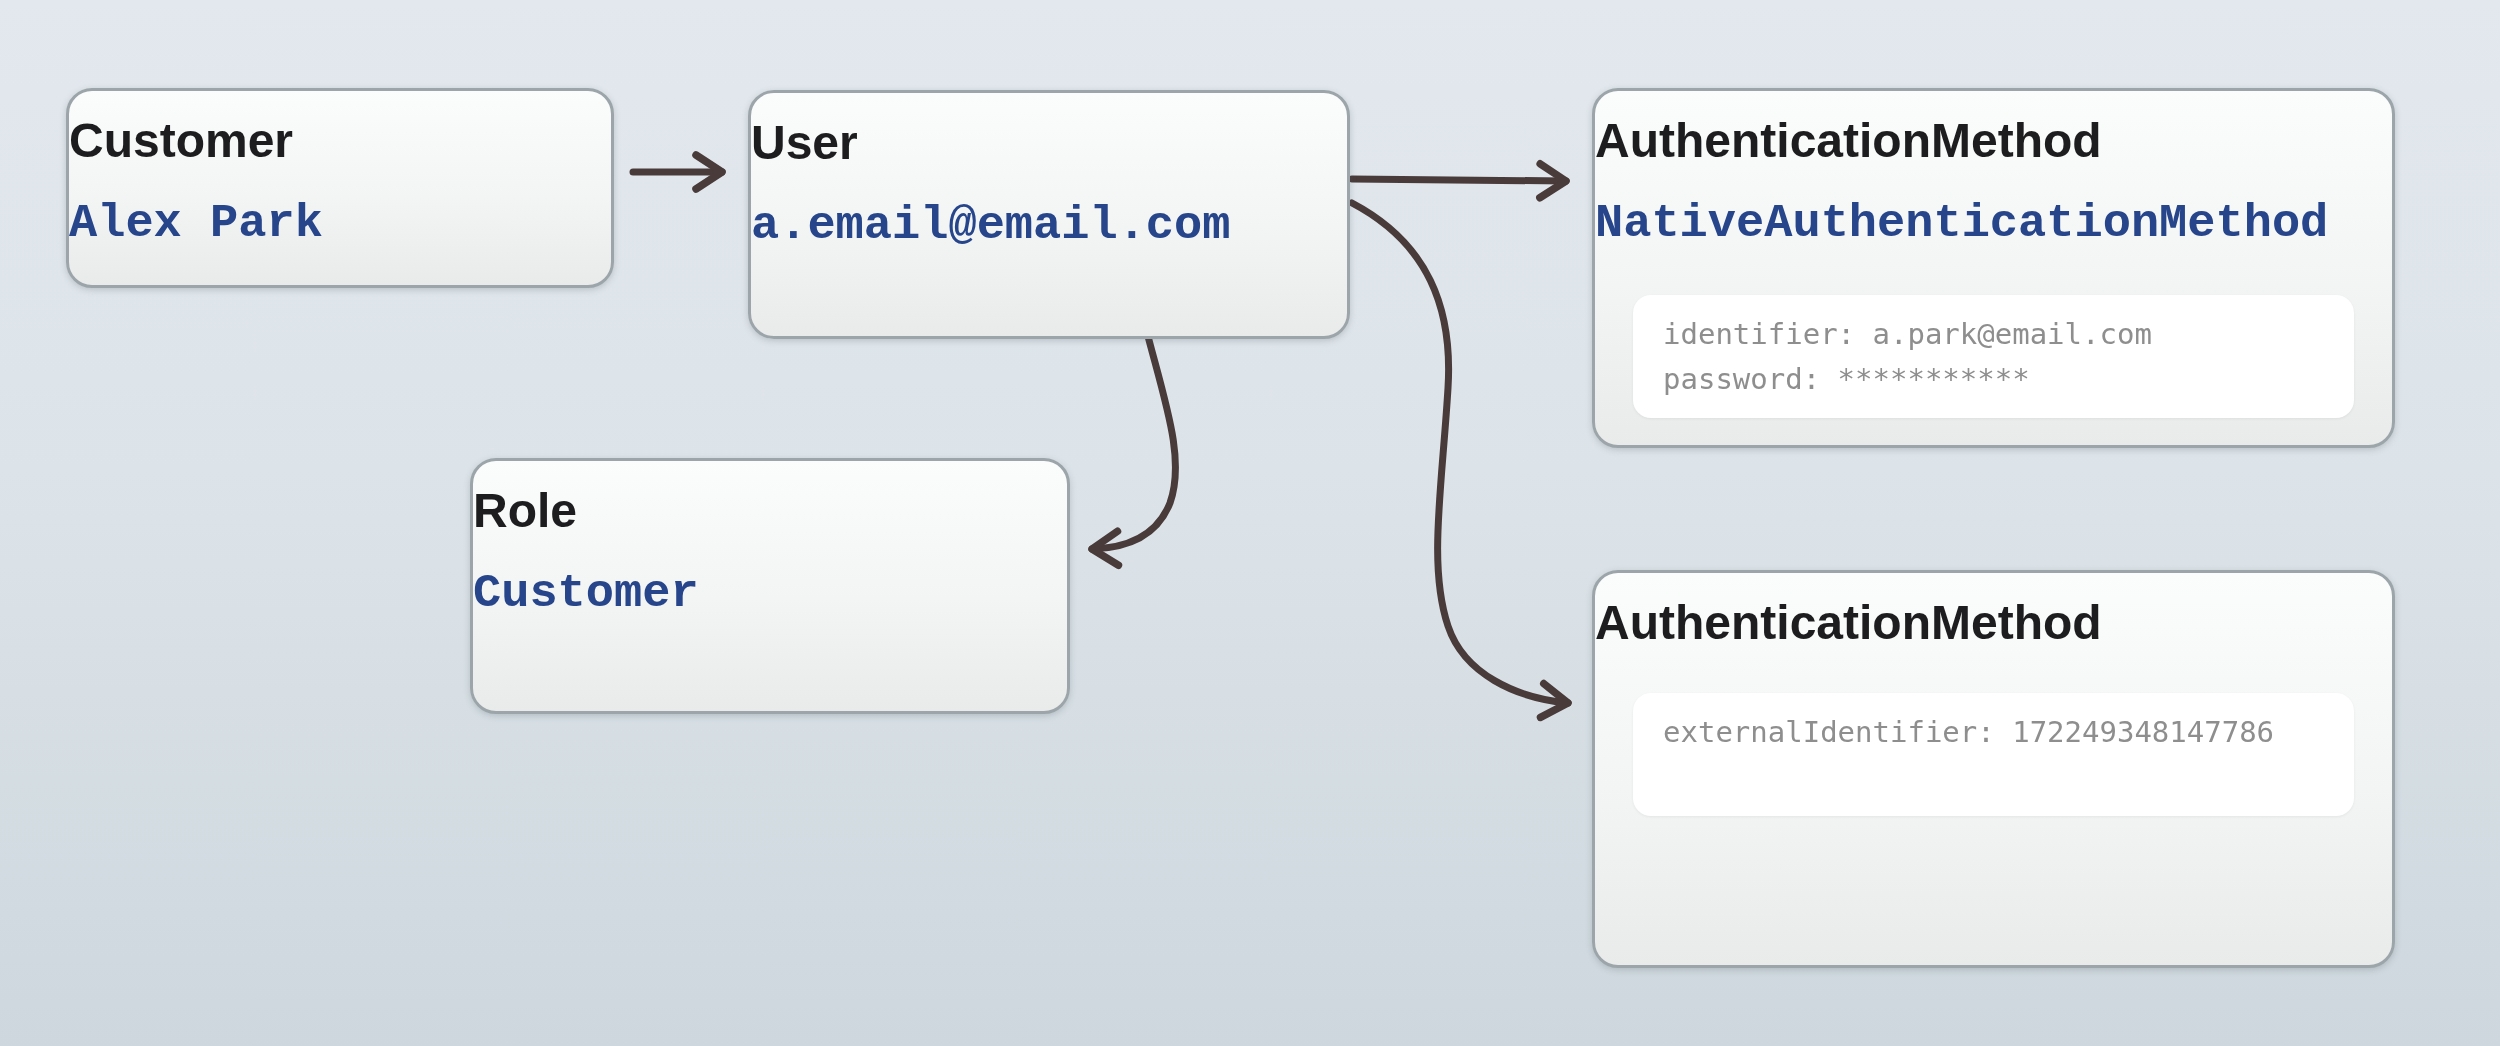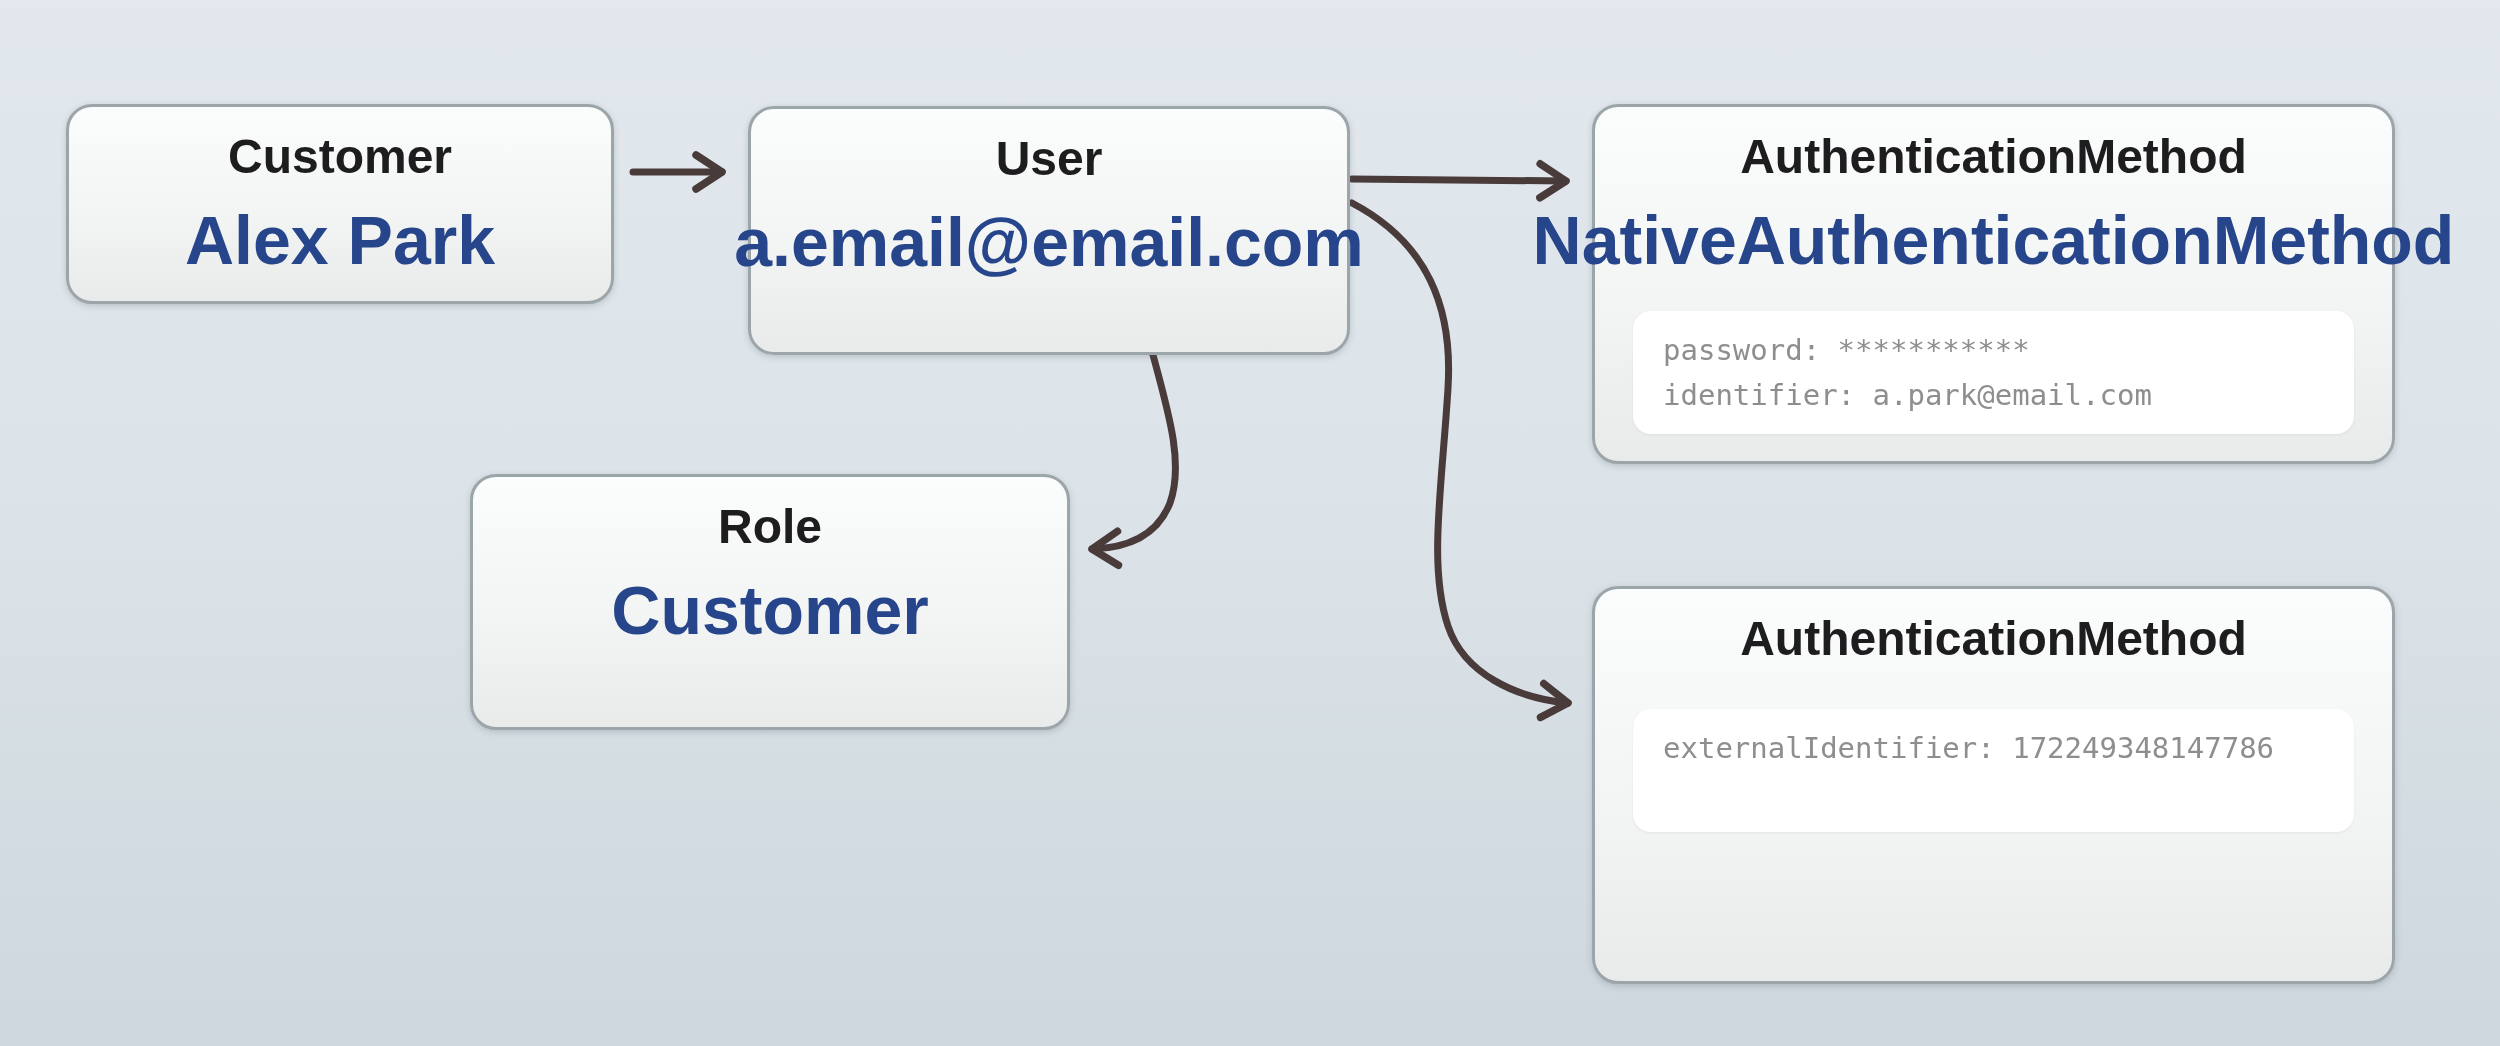--- a/index.html
+++ b/index.html
@@ -20,38 +20,38 @@
   }
   .node {
     position: absolute;
     box-sizing: border-box;
     background: linear-gradient(180deg, #fbfcfc 0%, #f3f4f4 55%, #e9eaea 100%);
     border: 3px solid #9ca5aa;
     border-radius: 26px;
     box-shadow: 0 2px 6px rgba(80, 92, 100, 0.25);
     display: flex;
     flex-direction: column;
-    align-items: center;
-    margin-top: 16px;
+    align-items: flex-start;
   }
   .node-title {
     margin-top: 22px;
     font-size: 48px;
     font-weight: bold;
     line-height: 56px;
     color: #1d1d1f;
     white-space: nowrap;
   }
   .node-value {
     margin-top: 26px;
-    font-size: 68px;
+    font-size: 47px;
     font-weight: bold;
     line-height: 58px;
     color: #26458b;
     white-space: nowrap;
+    font-family: Liberation Mono, monospace;
   }
   .attr-box {
     box-sizing: border-box;
     margin-top: 42px;
     width: 721px;
     height: 123px;
     background: #ffffff;
     border-radius: 18px;
     box-shadow: 0 1px 3px rgba(0,0,0,0.06);
     padding: 17px 0 0 30px;
@@ -100,22 +100,22 @@
 
   <div class="node" id="node-role">
     <div class="node-title">Role</div>
     <div class="node-value">Customer</div>
   </div>
 
   <div class="node" id="node-auth-native">
     <div class="node-title">AuthenticationMethod</div>
     <div class="node-value">NativeAuthenticationMethod</div>
     <div class="attr-box">
+      <div class="attr-line">identifier: a.park@email.com</div>
       <div class="attr-line">password: ***********</div>
-      <div class="attr-line">identifier: a.park@email.com</div>
     </div>
   </div>
 
   <div class="node" id="node-auth-external">
     <div class="node-title">AuthenticationMethod</div>
     <div class="attr-box">
       <div class="attr-line">externalIdentifier: 172249348147786</div>
     </div>
   </div>
 

